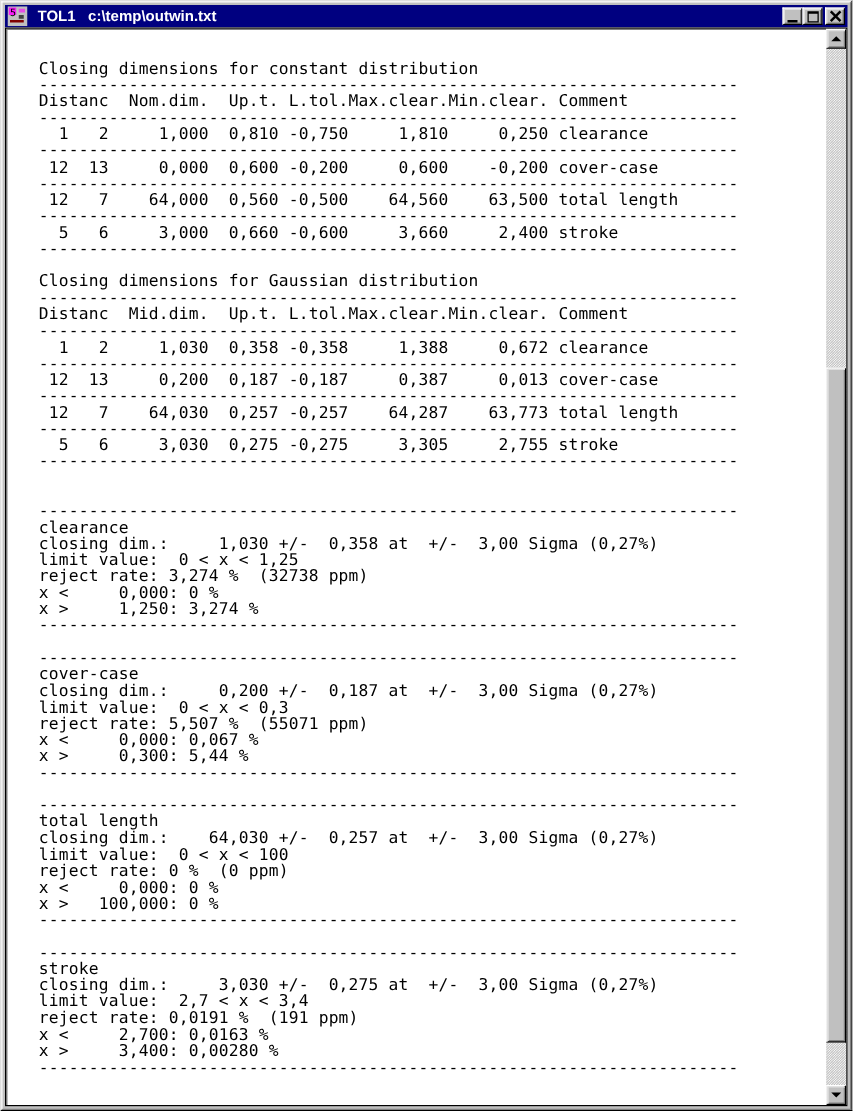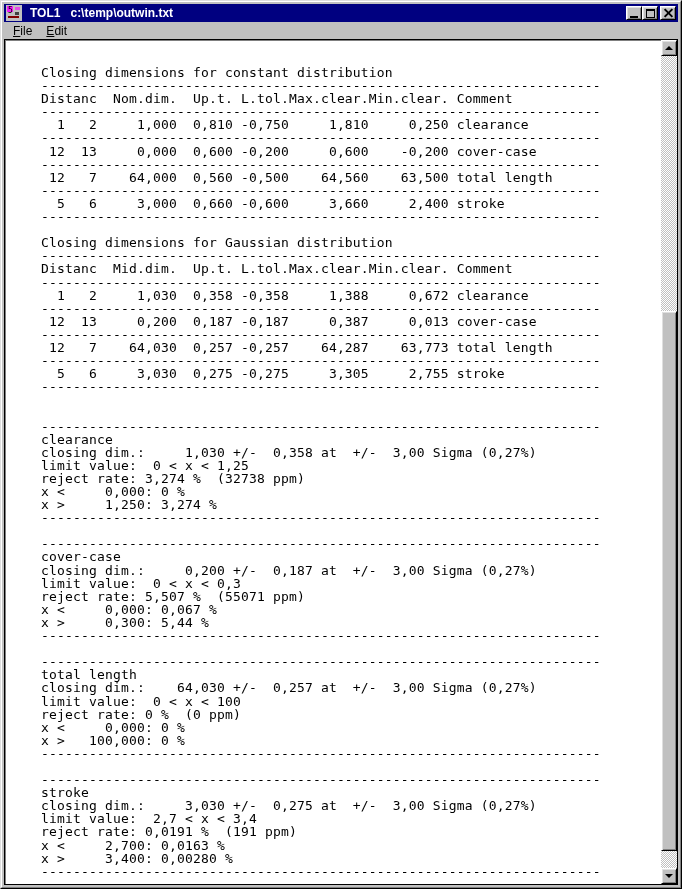--- a/index.html
+++ b/index.html
@@ -48,21 +48,21 @@
   .menu-item{padding:1px 7px;white-space:pre;}
   .menu-item u{text-decoration:underline;}
   
   .content{
     flex:1 1 auto;background:#fff;display:flex;overflow:hidden;
     border:1px solid #000;
     box-shadow:inset 1px 1px 0 #808080;
   }
   .doc{
     flex:1 1 auto;margin:0;overflow:hidden;
-    padding:26px 0 0 36px;
+    padding:26px 0 0 26px;
     font-family:"DejaVu Sans Mono","Liberation Mono",monospace;
     font-size:13px;line-height:13.1px;letter-spacing:0.17px;
     color:#000;white-space:pre;
   }
   
   .scrollbar{
     flex:0 0 16px;width:16px;position:relative;
     background:#c0c0c0;
     background-image:
       linear-gradient(45deg,#fff 25%,transparent 25%,transparent 75%,#fff 75%),
@@ -110,24 +110,20 @@
           </button>
         <button class="ctl">
             <span class="g-max"></span>
           </button>
         <button class="ctl close">
             <span class="g-x"></span>
           </button>
       </span>
     </div>
 
-    <div class="menubar">
-      <span class="menu-item"><u>F</u><span>ile</span></span>
-      <span class="menu-item"><u>E</u><span>dit</span></span>
-    </div>
 
     <div class="content">
       <pre class="doc">Closing dimensions for constant distribution
 ----------------------------------------------------------------------
 Distanc  Nom.dim.  Up.t. L.tol.Max.clear.Min.clear. Comment
 ----------------------------------------------------------------------
   1   2     1,000  0,810 -0,750     1,810     0,250 clearance
 ----------------------------------------------------------------------
  12  13     0,000  0,600 -0,200     0,600    -0,200 cover-case
 ----------------------------------------------------------------------

